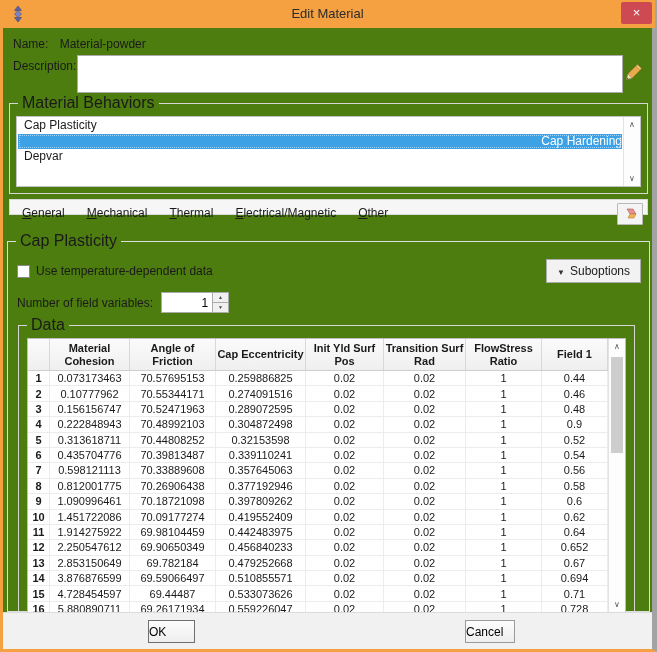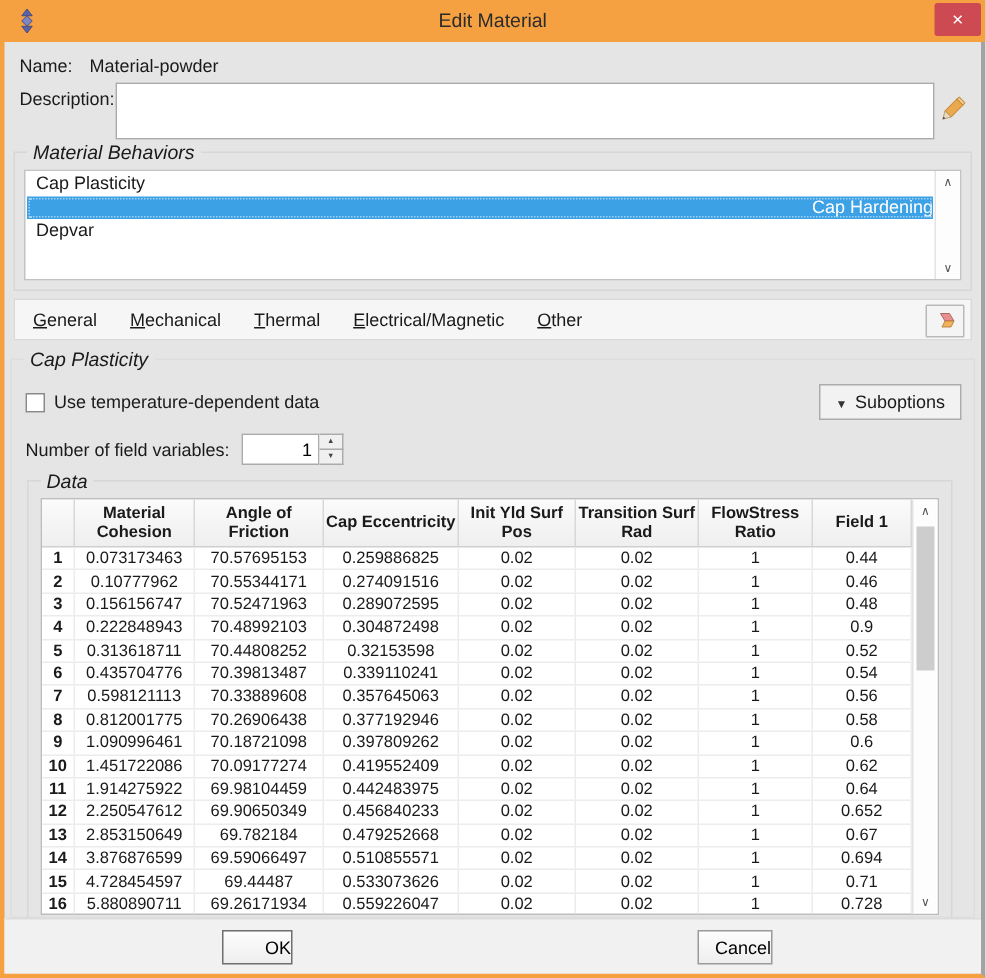--- a/index.html
+++ b/index.html
@@ -1,53 +1,53 @@
 <!DOCTYPE html>
 <html><head>
 <meta charset="utf-8">
 <style>
   * { margin:0; padding:0; box-sizing:border-box; }
   html,body { width:657px; height:652px; }
   body { font-family:"Liberation Sans", sans-serif; font-size:12px; color:#1a1a1a; }
 
-  .window { position:relative; width:657px; height:652px; background:#e5e5e5;
-            border-left:3px solid #f5a142; border-right:3px solid #a3a3a3; border-bottom:3px solid #f5a142; }
+  .window { position:relative; width:657px; height:652px; background:#4d7c0f;
+            border-left:3px solid #f5a142; border-right:5px solid #a3a3a3; border-bottom:3px solid #f5a142; }
 
   
   .titlebar { position:absolute; top:0; left:-3px; right:-3px; height:28px; background:#f5a142; }
   .title { position:absolute; left:0; right:0; top:6px; text-align:center; font-size:13px; color:#2b2b2b; }
   .move-icon { position:absolute; left:10px; top:6px; width:16px; height:16px; }
   .close-btn { position:absolute; right:3px; top:2px; width:31px; height:22px; background:#cd4a52;
                border-radius:2px; color:#fff; text-align:center; line-height:21px; font-size:13px; cursor:pointer; }
 
   .content { position:absolute; top:28px; left:0; right:0; bottom:0; }
 
   
   .name-row { position:absolute; left:10px; top:9px; }
   .name-row .lbl { margin-right:8px; }
   .desc-label { position:absolute; left:10px; top:31px; }
   .desc-input { position:absolute; left:74px; top:27px; width:546px; height:38px; background:#fff;
                 border:1px solid #ababab; resize:none; font-family:"Liberation Sans",sans-serif; font-size:12px; padding:2px 4px; }
   .pencil-icon { position:absolute; right:10px; top:36px; width:17px; height:17px; cursor:pointer; }
 
   
   fieldset { border:1px solid #d7d7d7; position:absolute; }
-  legend { font-size:13px; color:#1a1a1a; margin-left:8px; padding:0 4px;font-style:italic; }
+  legend { font-size:16px; color:#1a1a1a; margin-left:8px; padding:0 4px; }
 
   .behaviors-fs { left:6px; top:66px; width:639px; height:100px; }
   .listbox { position:absolute; left:6px; top:4px; right:6px; bottom:6px; background:#fff; border:1px solid #c3c3c3; }
   .lb-items { position:absolute; left:1px; top:1px; right:18px; bottom:1px; overflow:hidden; }
   .lb-item { height:15.6px; line-height:15.6px; padding-left:6px; white-space:nowrap; cursor:default; }
   .lb-item.selected { background:#3da1e6; color:#fff; outline:1px dotted #9fd1f5; outline-offset:-2px; padding-left:16px;text-align:right; }
   .vscroll { position:absolute; top:0; right:0; bottom:0; width:17px; background:#fdfdfd; border-left:1px solid #e3e3e3; }
   .vscroll .arr { position:absolute; left:0; width:100%; height:15px; text-align:center; font-size:8px; color:#555; line-height:15px; cursor:pointer; }
   .vscroll .arr.up { top:0; } .vscroll .arr.down { bottom:0; }
 
   
-  .menu-row { position:absolute; left:6px; top:171px; width:639px; height:28px; background:#f6f6f6; border:1px solid #d9d9d9; }
+  .menu-row { position:absolute; left:6px; top:171px; width:639px; height:16px; background:#f6f6f6; border:1px solid #d9d9d9; }
   .menu-items { position:absolute; left:12px; top:6px; }
   .menu-item { margin-right:22px; cursor:pointer; }
   .menu-item u { text-decoration:underline; }
   .eraser-btn { position:absolute; right:4px; top:3px; width:26px; height:22px; background:#f4f4f4;
                 border:1px solid #b9b9b9; border-radius:1px; cursor:pointer; }
   .eraser-btn svg { margin:3px 0 0 4px; }
 
   
   .cap-fs { left:4px; top:204px; width:643px; height:380px; border-color:#dddddd; }
   .chk-row { position:absolute; left:9px; top:14px; display:flex; align-items:center; cursor:pointer; }
@@ -73,21 +73,21 @@
   .cell { display:flex; align-items:center; justify-content:center; text-align:center; font-size:11px;
           border-right:1px solid #ececec; overflow:hidden; line-height:1.1; }
   .thead .cell { font-weight:bold; border-right:1px solid #d8d8d8; }
   .cnum { width:22px; font-weight:bold; }
   .w0{width:80px;} .w1{width:86px;} .w2{width:90px;} .w3{width:78px;} .w4{width:82px;} .w5{width:76px;} .w6{flex:1;}
   .tbl-scroll { position:absolute; top:0; right:0; bottom:0; width:17px; background:#fdfdfd; border-left:1px solid #e3e3e3; }
 
   
   .footer { position:absolute; left:0; right:0; bottom:0; height:37px; border-top:1px solid #dcdcdc; background:#f1f1f1; }
   .btn { position:absolute; top:7px; height:23px; background:linear-gradient(#fdfdfd,#eeeeee); border:1px solid #8c8c8c;
-         font-family:"Liberation Sans",sans-serif; font-size:12px; text-align:right; cursor:pointer; }
+         font-family:"Liberation Sans",sans-serif; font-size:12px; text-align:left; cursor:pointer; }
   .ok-btn { left:145px; width:47px; border-color:#6f6f6f; }
   .cancel-btn { left:462px; width:50px; border-color:#9a9a9a; }
 </style>
 </head>
 <body>
 
 <div class="window">
 
   <div class="titlebar">
     <span class="move-icon">

